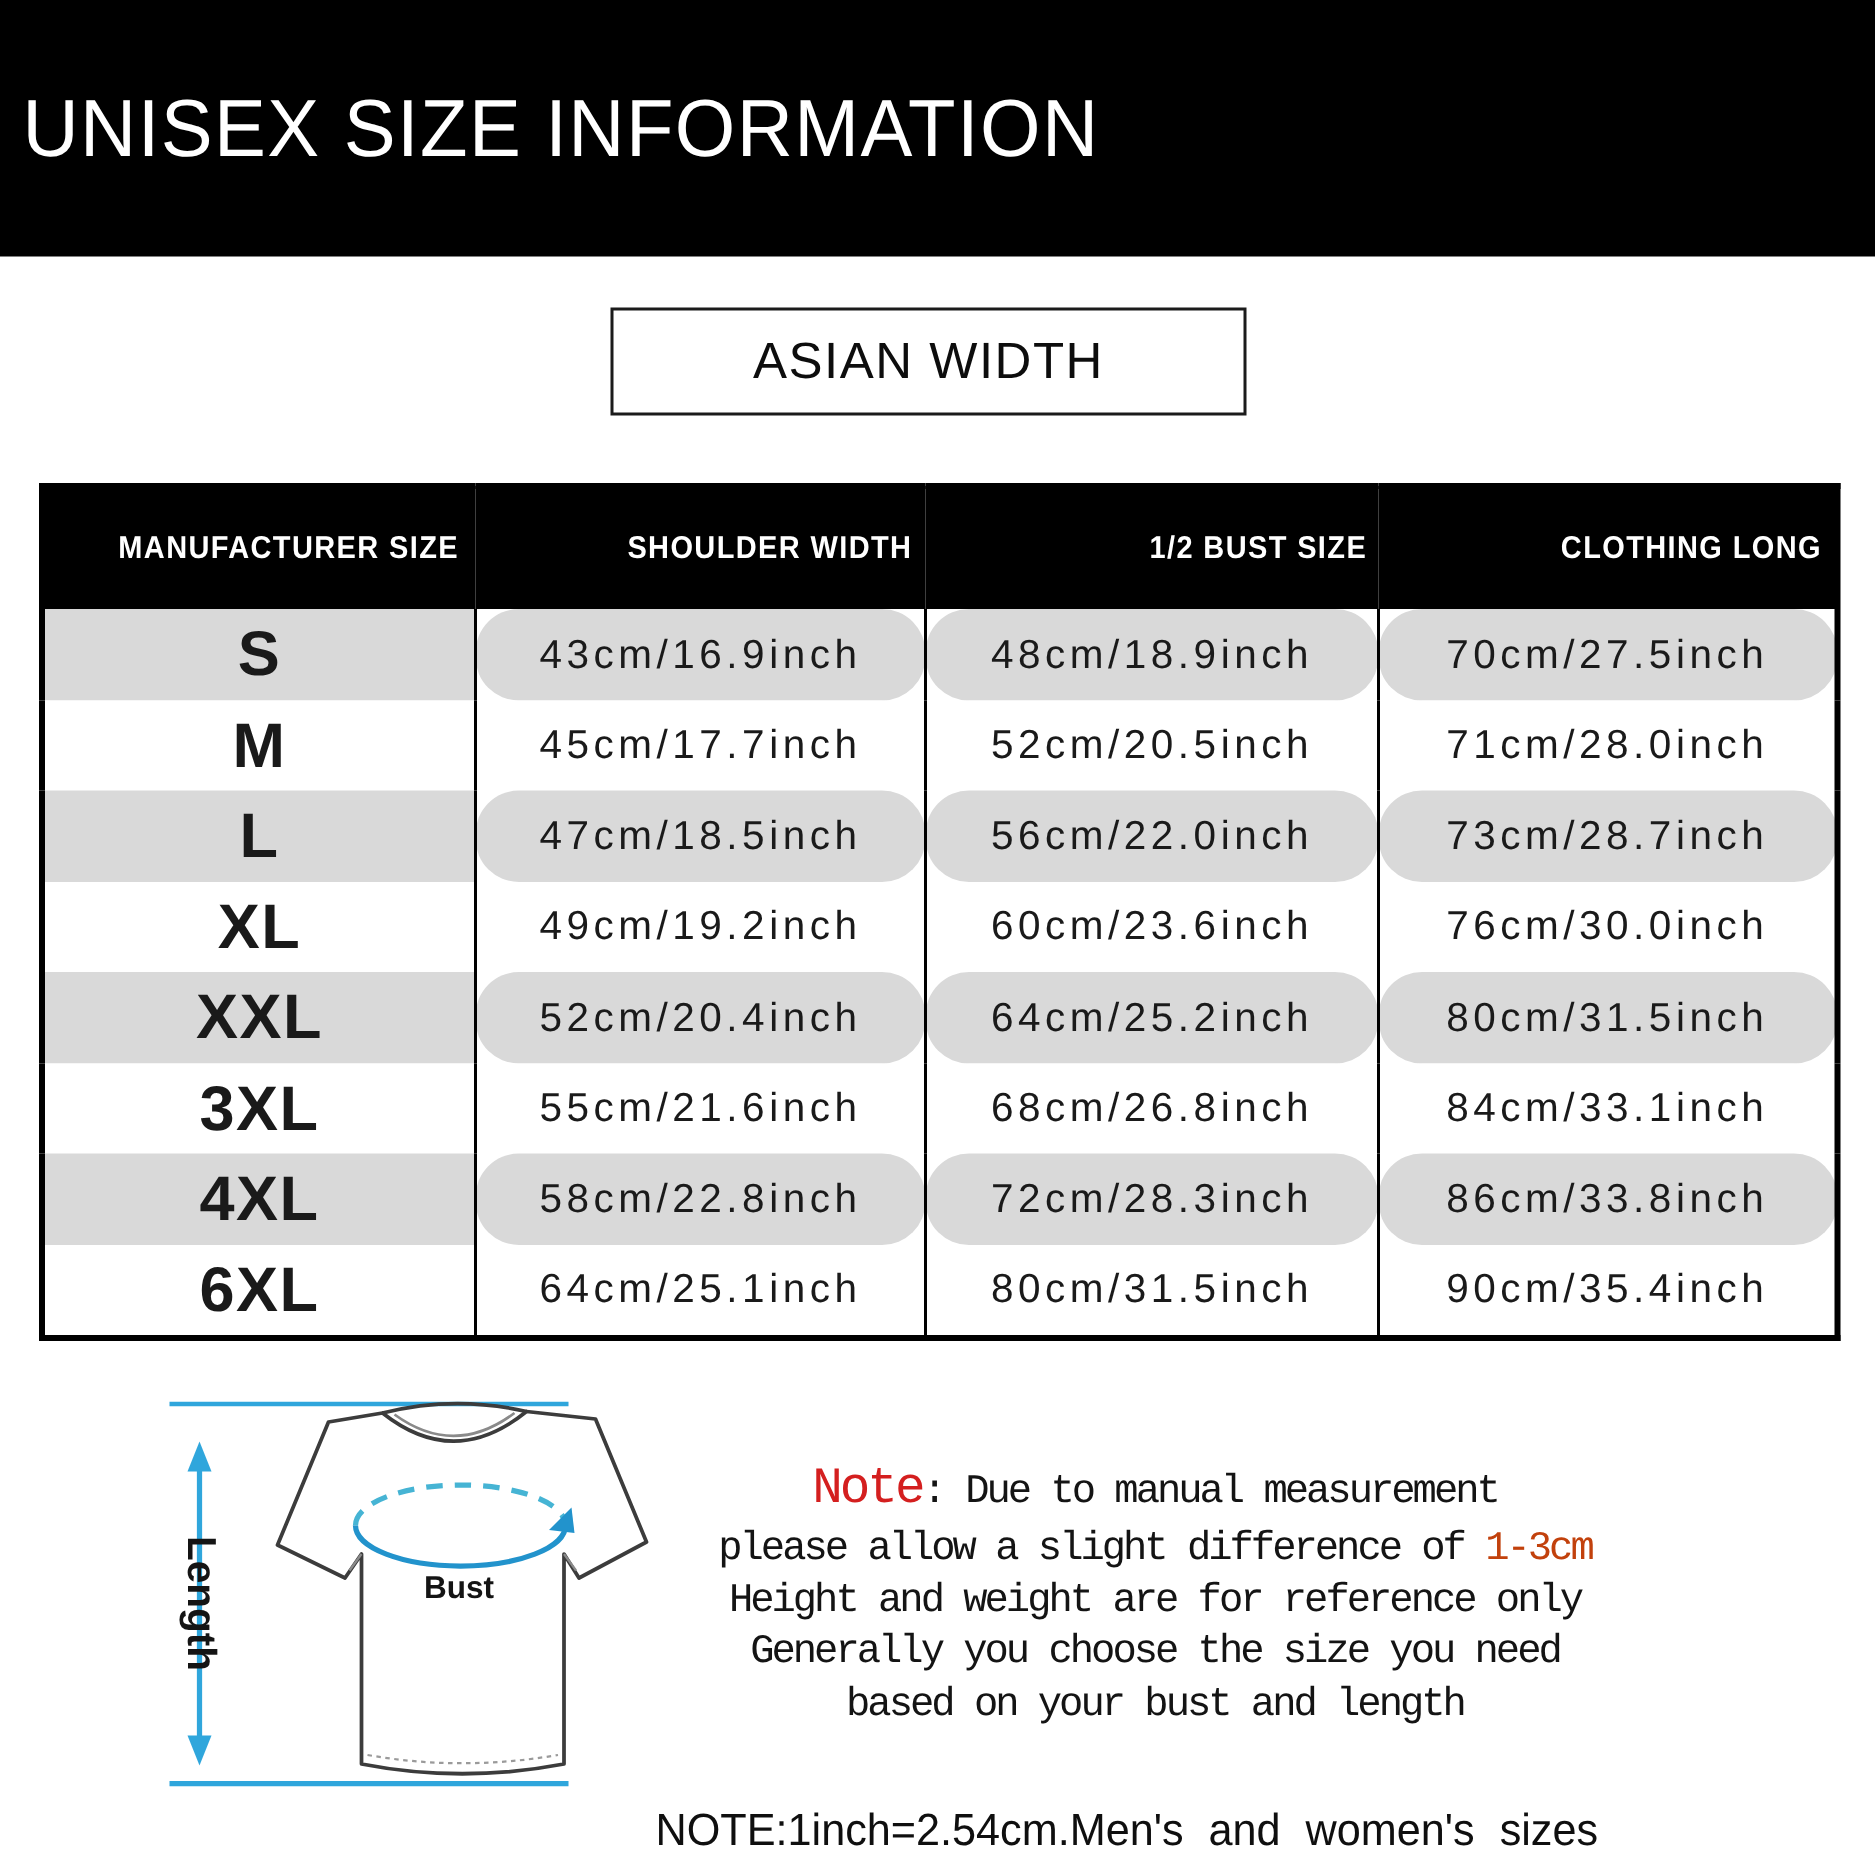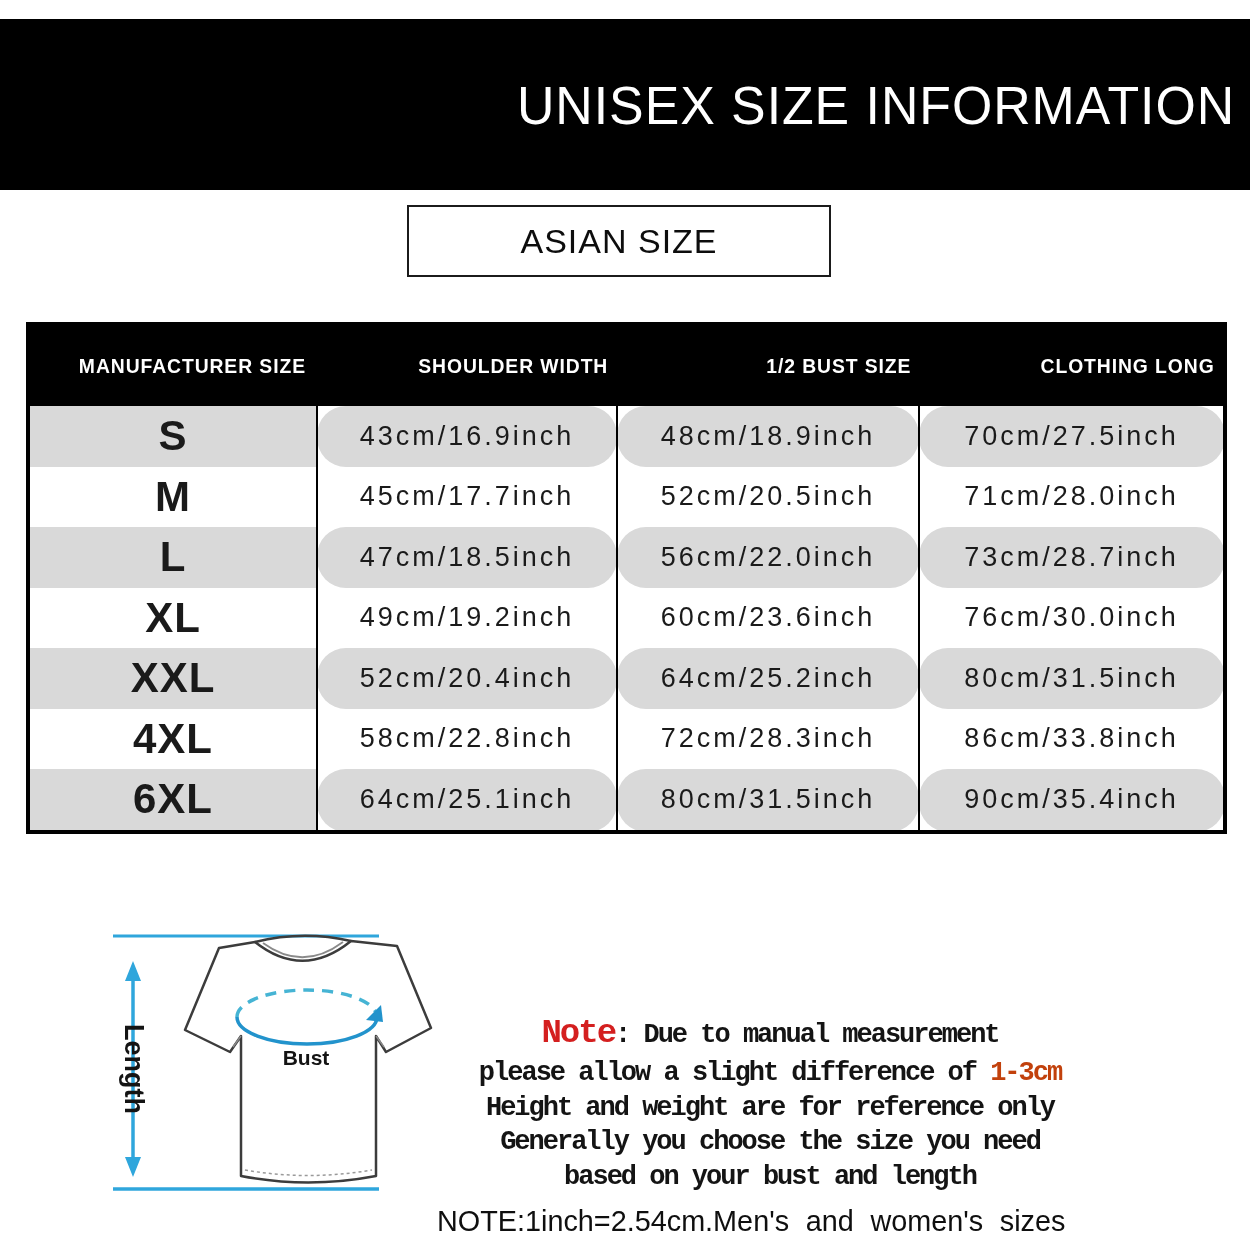--- a/index.html
+++ b/index.html
@@ -1,21 +1,21 @@
 <!DOCTYPE html>
 <html><head>
 <meta charset="utf-8">
 <style>
   html,body{margin:0;padding:0;background:#ffffff;}
   #page{position:relative;width:1250px;height:1250px;background:#ffffff;overflow:hidden;
         font-family:"Liberation Sans",sans-serif;color:#111;}
 
   
   .banner{position:absolute;left:0;top:0;width:1250px;height:171px;background:#000;
-          display:flex;align-items:center;justify-content:flex-end;margin-top:19px;}
+          display:flex;align-items:center;justify-content:flex-start;}
   .banner-title{color:#fff;font-size:54px;font-weight:400;letter-spacing:1px;
                 transform:scaleX(0.96);white-space:nowrap;}
 
   
   .asian-box{position:absolute;left:407px;top:205px;width:420px;height:68px;
              border:2px solid #1b1b1b;display:flex;align-items:center;justify-content:center;}
   .asian-label{font-size:34px;letter-spacing:1px;color:#0d0d0d;}
 
   
   table.size-table{position:absolute;left:26px;top:322px;width:1197px;
@@ -26,22 +26,22 @@
                        font-size:21px;letter-spacing:1px;text-align:right;vertical-align:middle;}
   .size-table thead th span{display:inline-block;transform:scaleX(0.92);white-space:nowrap;}
   .size-table tbody td{height:58.5px;text-align:center;vertical-align:middle;
                        font-size:27px;letter-spacing:3px;color:#1a1a1a;white-space:nowrap;}
   .size-table tbody td + td{border-left:2px solid #000;border-radius:29px;}
   .size-table tbody tr:nth-child(odd) td{background:#d9d9d9;}
   .size-table tbody tr:nth-child(even) td{background:#ffffff;}
   .size-table td.size-cell{font-size:42px;font-weight:600;letter-spacing:1px;}
 
   
-  .note-block{position:absolute;left:425px;top:1012px;width:690px;text-align:center;
-              font-family:"Liberation Mono",monospace;font-weight:700;font-size:27px;
+  .note-block{position:absolute;left:425px;top:972px;width:690px;text-align:center;
+              font-family:"Liberation Mono",monospace;font-weight:400;font-size:27px;
               letter-spacing:-2px;color:#141414;}
   .note-block .l1{line-height:42px;white-space:nowrap;}
   .note-block .ln{line-height:34.5px;white-space:nowrap;}
   .note-red{color:#c2410c;}
   .note-title{color:#d41f1f;font-size:34px;}
 
   
   .diagram{position:absolute;left:95px;top:928px;width:440px;height:270px;}
 
   
@@ -52,21 +52,21 @@
 </head>
 <body>
 
 <div id="page">
 
   <div class="banner">
     <div class="banner-title">UNISEX SIZE INFORMATION</div>
   </div>
 
   <div class="asian-box">
-    <div class="asian-label">ASIAN SIZE</div>
+    <div class="asian-label">ASIAN WIDTH</div>
   </div>
 
   <table class="size-table">
     <colgroup>
         <col class="c1">
         <col class="c2">
         <col class="c3">
         <col class="c4">
       </colgroup>
     <thead>
@@ -100,20 +100,26 @@
         <td class="size-cell">XL</td>
         <td>49cm/19.2inch</td>
         <td>60cm/23.6inch</td>
         <td>76cm/30.0inch</td>
       </tr>
       <tr>
         <td class="size-cell">XXL</td>
         <td>52cm/20.4inch</td>
         <td>64cm/25.2inch</td>
         <td>80cm/31.5inch</td>
+      </tr>
+      <tr>
+        <td class="size-cell">3XL</td>
+        <td>55cm/21.6inch</td>
+        <td>68cm/26.8inch</td>
+        <td>84cm/33.1inch</td>
       </tr>
       <tr>
         <td class="size-cell">4XL</td>
         <td>58cm/22.8inch</td>
         <td>72cm/28.3inch</td>
         <td>86cm/33.8inch</td>
       </tr>
       <tr>
         <td class="size-cell">6XL</td>
         <td>64cm/25.1inch</td>

